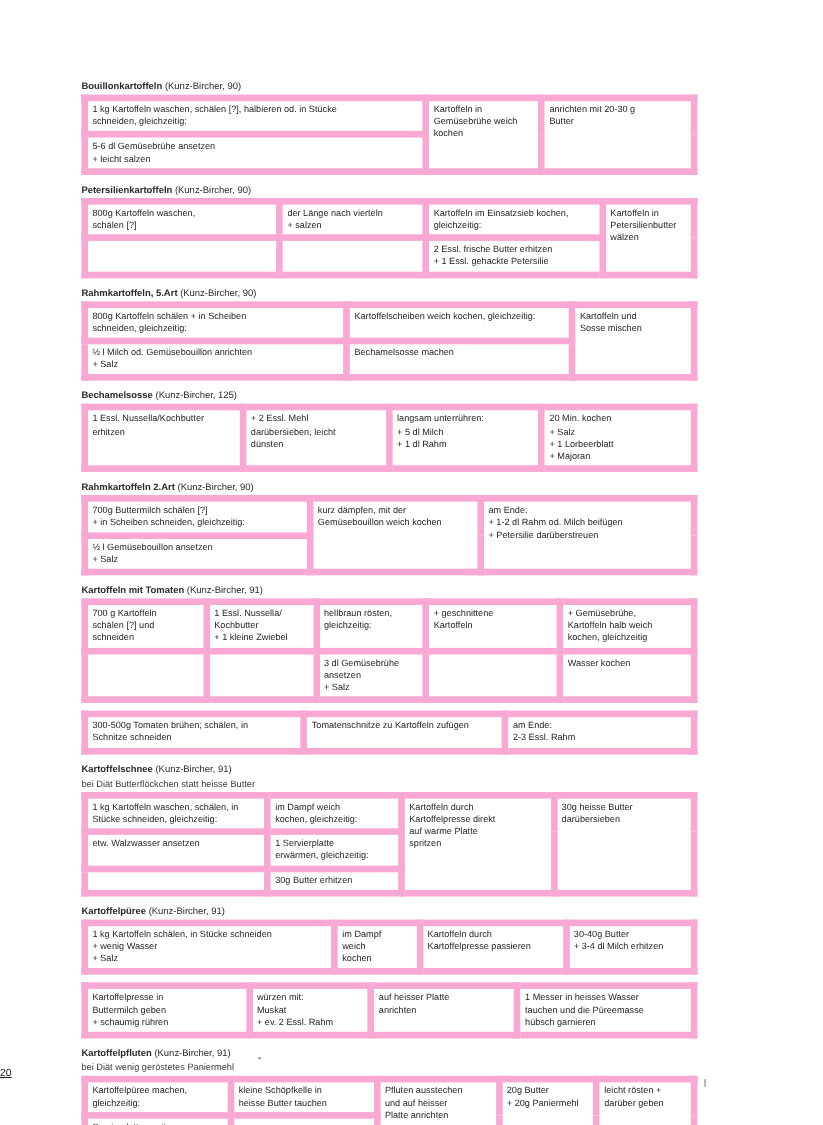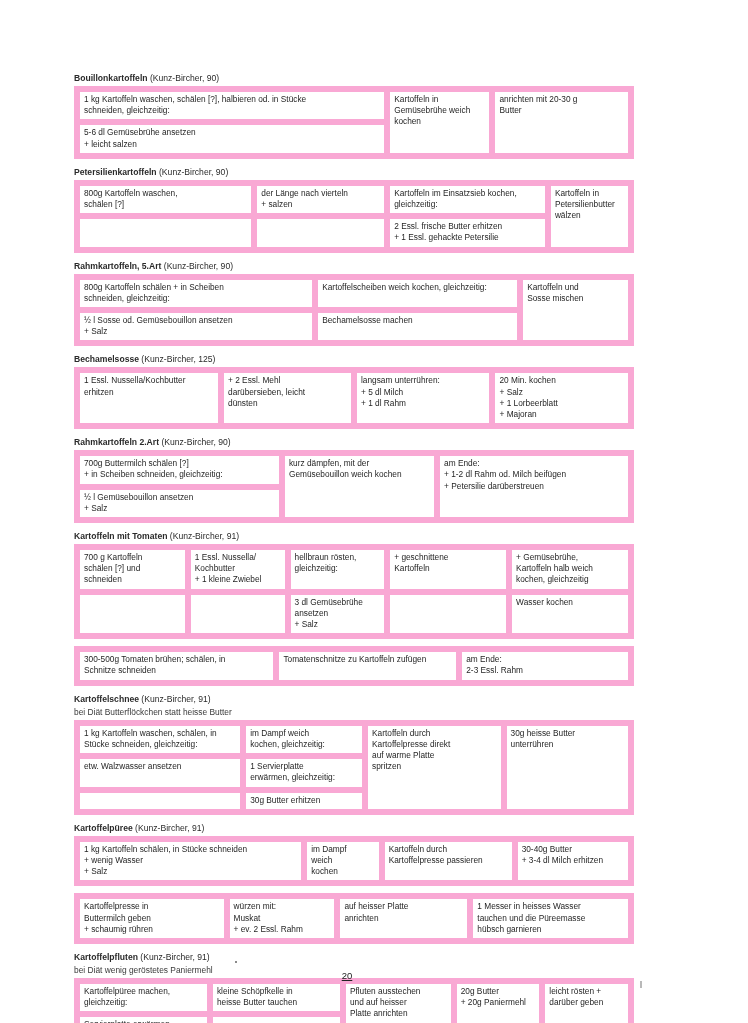--- a/index.html
+++ b/index.html
@@ -45,21 +45,21 @@
     padding: 2px 4px 3px 4px;
     font-size: 8.3px;
     line-height: 11.2px;
     color: #1f1f1f;
   }
   .line { display: block; }
   .pagenum {
     position: absolute;
     left: 0; right: 0;
     bottom: 42px;
-    text-align: center;
+    text-align: left;
     font-size: 9.5px;
     color: #222;
     text-decoration: underline;
   }
   .speck1 { position: absolute; left: 235px; bottom: 60px; width: 2px; height: 2px; background: #8a8a8a; }
   .speck2 { position: absolute; left: 640px; bottom: 35px; width: 2px; height: 7px; background: #b9b9b9; }
 </style>
 </head>
 <body>
 
@@ -155,21 +155,21 @@
               <td>
                 <span class="line">Kartoffelscheiben weich kochen, gleichzeitig:</span>
               </td>
               <td rowspan="2">
                 <span class="line">Kartoffeln und</span>
                 <span class="line">Sosse mischen</span>
               </td>
             </tr>
             <tr>
               <td>
-                <span class="line">½ l Sosse od. Gemüsebouillon ansetzen</span>
+                <span class="line">½ l Milch od. Gemüsebouillon anrichten</span>
                 <span class="line">+ Salz</span>
               </td>
               <td>
                 <span class="line">Bechamelsosse machen</span>
               </td>
             </tr>
           </tbody>
         </table>
       </div>
       <div class="recipe">
@@ -337,21 +337,21 @@
                 <span class="line">kochen, gleichzeitig:</span>
               </td>
               <td rowspan="3">
                 <span class="line">Kartoffeln durch</span>
                 <span class="line">Kartoffelpresse direkt</span>
                 <span class="line">auf warme Platte</span>
                 <span class="line">spritzen</span>
               </td>
               <td rowspan="3">
                 <span class="line">30g heisse Butter</span>
-                <span class="line">unterrühren</span>
+                <span class="line">darübersieben</span>
               </td>
             </tr>
             <tr>
               <td>
                 <span class="line">etw. Walzwasser ansetzen</span>
               </td>
               <td>
                 <span class="line">1 Servierplatte</span>
                 <span class="line">erwärmen, gleichzeitig:</span>
               </td>

